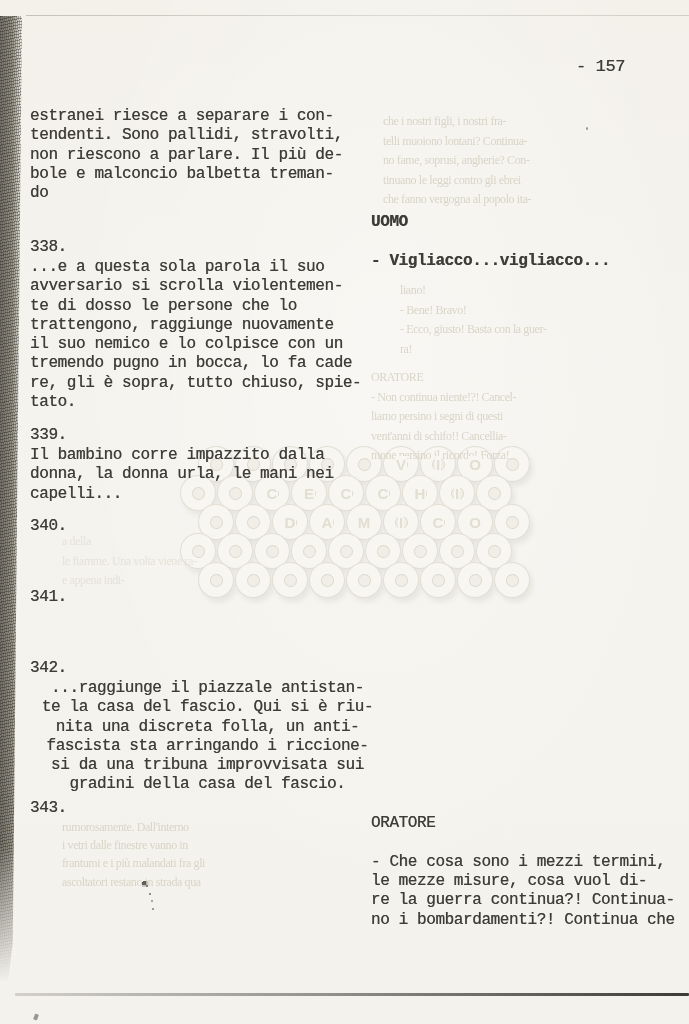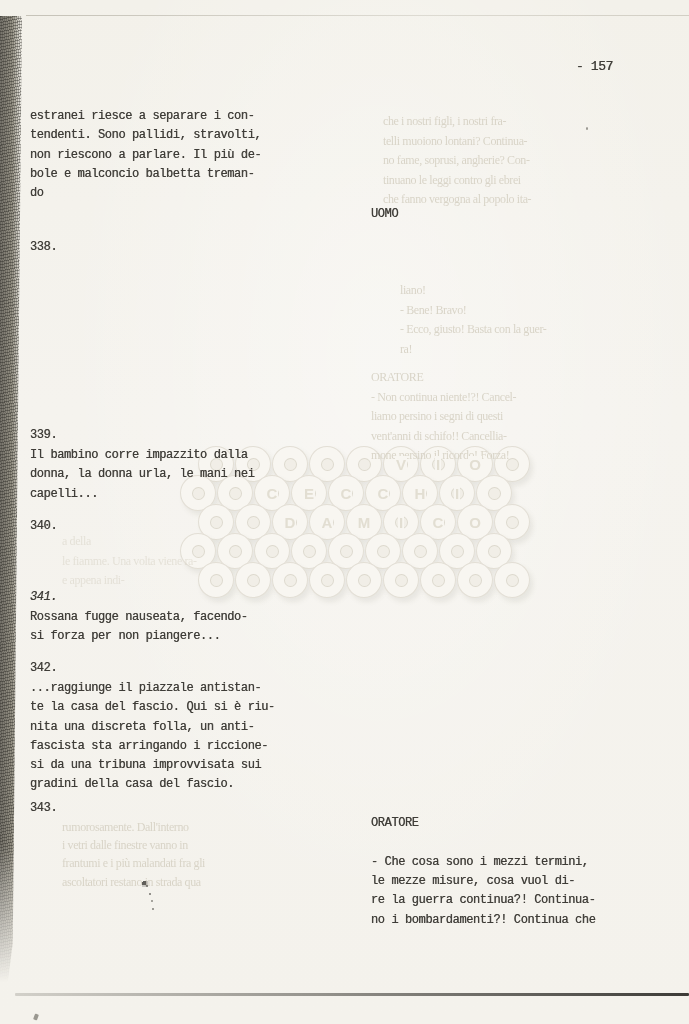--- a/index.html
+++ b/index.html
@@ -9,21 +9,21 @@
     margin:0 auto;
     background:
       radial-gradient(ellipse at 55% 35%, rgba(255,255,255,.35), rgba(0,0,0,0) 60%),
       linear-gradient(to bottom,#f3f1ea 0,#f5f3ee 40%,#f4f2ec 100%);
     overflow:hidden;
     font-family:"Liberation Mono","DejaVu Sans Mono",monospace;
   }
   .abs{position:absolute;}
   
   .tw{
-    font-size:12px;
+    font-size:16px;
     line-height:19.3px;
     letter-spacing:-0.4px;
     color:#3e3c37;
     white-space:pre-line;
     text-shadow:0.3px 0.3px 0.6px rgba(62,60,55,.55), -0.2px 0 0.4px rgba(62,60,55,.3);
   }
   .scene-num{margin-bottom:0;text-align:right;}
   
   .ghost{
     font-size:12px;
@@ -51,35 +51,35 @@
     left:26px;top:15px;width:663px;height:1px;
     background:linear-gradient(to right,rgba(140,135,120,.55),rgba(160,155,140,.35) 60%,rgba(160,155,140,.5));
     opacity:.8;
   }
   #bottom-edge{
     left:15px;top:993px;width:674px;height:3px;
     background:linear-gradient(to right,rgba(110,107,98,.25),rgba(70,68,62,.55) 45%,rgba(40,39,35,.9));
     border-radius:1px;
   }
   
-  #page-number{left:576px;top:57px;font-size:13px;}
+  #page-number{left:576px;top:57px;font-size:17px;}
   #intro{left:30px;top:107px;width:345px;}
   #s338-num{left:30px;top:238px;}
   #s338-txt{left:30px;top:258px;width:345px;}
   #s339-num{left:30px;top:426px;}
   #s339-txt{left:30px;top:446px;width:345px;}
   #s340-num{left:30px;top:517px;}
   #s340-txt{left:30px;top:537px;width:355px;}
-  #s341-num{left:30px;top:588px;font-style:italic;}
+  #s341-num{left:30px;top:588px;}
   #s341-txt{left:30px;top:608px;width:345px;}
   #s342-num{left:30px;top:659px;}
-  #s342-txt{left:30px;top:679px;width:355px;}
+  #s342-txt{left:30px;top:679px;width:355px;text-align:center;}
   #s343-num{left:30px;top:799px;}
   
-  #uomo{left:371px;top:186px;width:310px;}
+  #uomo{left:371px;top:194px;width:310px;font-weight:bold;}
   #oratore{left:371px;top:795px;width:318px;}
   .speaker{display:block;}
   
   #g1{left:383px;top:112px;width:306px;}
   #g2{left:371px;top:281px;width:318px;margin-left:29px;}
   #g3{left:371px;top:368px;width:318px;}
   #g4{left:62px;top:500px;width:300px;margin-top:32px;}
   #g5{left:62px;top:818px;width:330px;line-height:18.2px;}
   
   #watermark{left:198px;top:446px;width:345px;}
@@ -236,44 +236,51 @@
 
   <div id="page-number" class="abs tw">- 157</div>
 
   <div id="intro" class="abs tw">estranei riesce a separare i con-
 tendenti. Sono pallidi, stravolti,
 non riescono a parlare. Il più de-
 bole e malconcio balbetta treman-
 do</div>
 
   <div id="s338-num" class="abs tw scene-num">338.</div>
+  <div id="s338-txt" class="abs tw">...e a questa sola parola il suo
+avversario si scrolla violentemen-
+te di dosso le persone che lo
+trattengono, raggiunge nuovamente
+il suo nemico e lo colpisce con un
+tremendo pugno in bocca, lo fa cade
+re, gli è sopra, tutto chiuso, spie-
+tato.</div>
 
   <div id="s339-num" class="abs tw scene-num">339.</div>
   <div id="s339-txt" class="abs tw">Il bambino corre impazzito dalla
 donna, la donna urla, le mani nei
 capelli...</div>
 
   <div id="s340-num" class="abs tw scene-num">340.</div>
 
   <div id="s341-num" class="abs tw scene-num">341.</div>
-  <div id="s341-txt" class="abs tw">Rossana fugge nauseata, facendo-
-si forza per non piangere...</div>
 
   <div id="s342-num" class="abs tw scene-num">342.</div>
   <div id="s342-txt" class="abs tw">...raggiunge il piazzale antistan-
 te la casa del fascio. Qui si è riu-
 nita una discreta folla, un anti-
 fascista sta arringando i riccione-
 si da una tribuna improvvisata sui
 gradini della casa del fascio.</div>
 
   <div id="s343-num" class="abs tw scene-num">343.</div>
 
   <div id="uomo" class="abs tw">
     <span class="speaker">UOMO</span>
+    <span>- Vigliacco...vigliacco...</span>
   </div>
 
   <div id="oratore" class="abs tw">
     <span class="speaker">ORATORE</span>
     <span>- Che cosa sono i mezzi termini,
 le mezze misure, cosa vuol di-
 re la guerra continua?! Continua-
 no i bombardamenti?! Continua che</span>
   </div>
 

